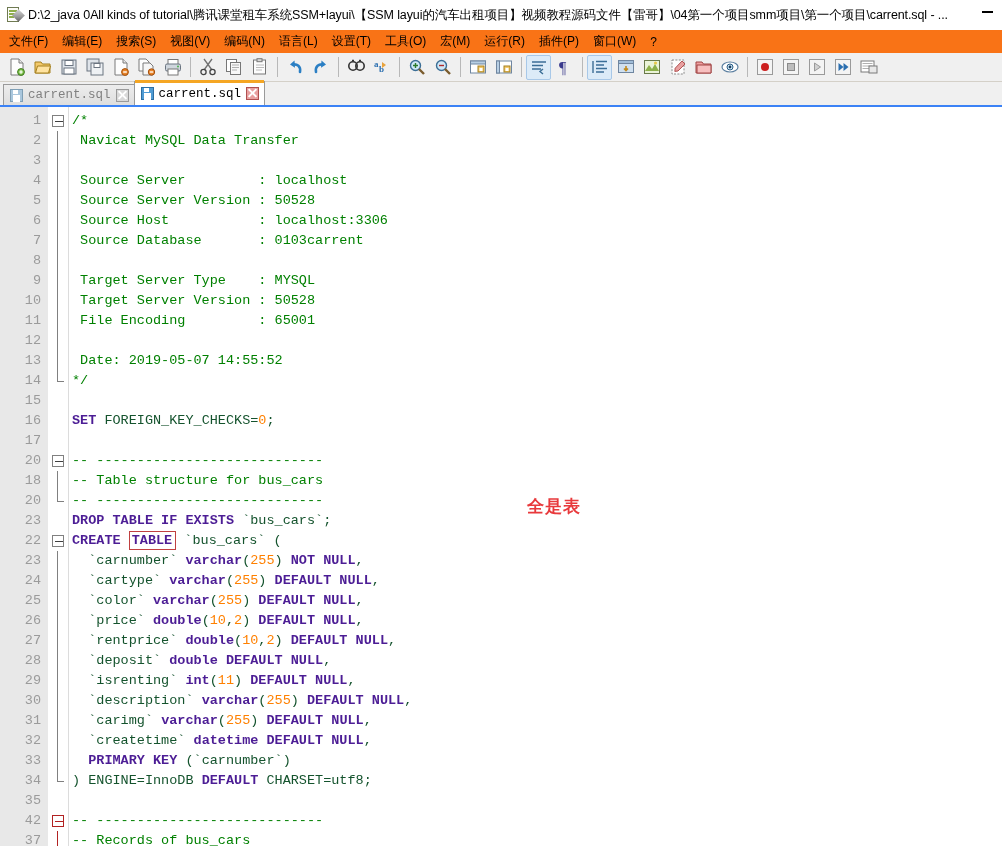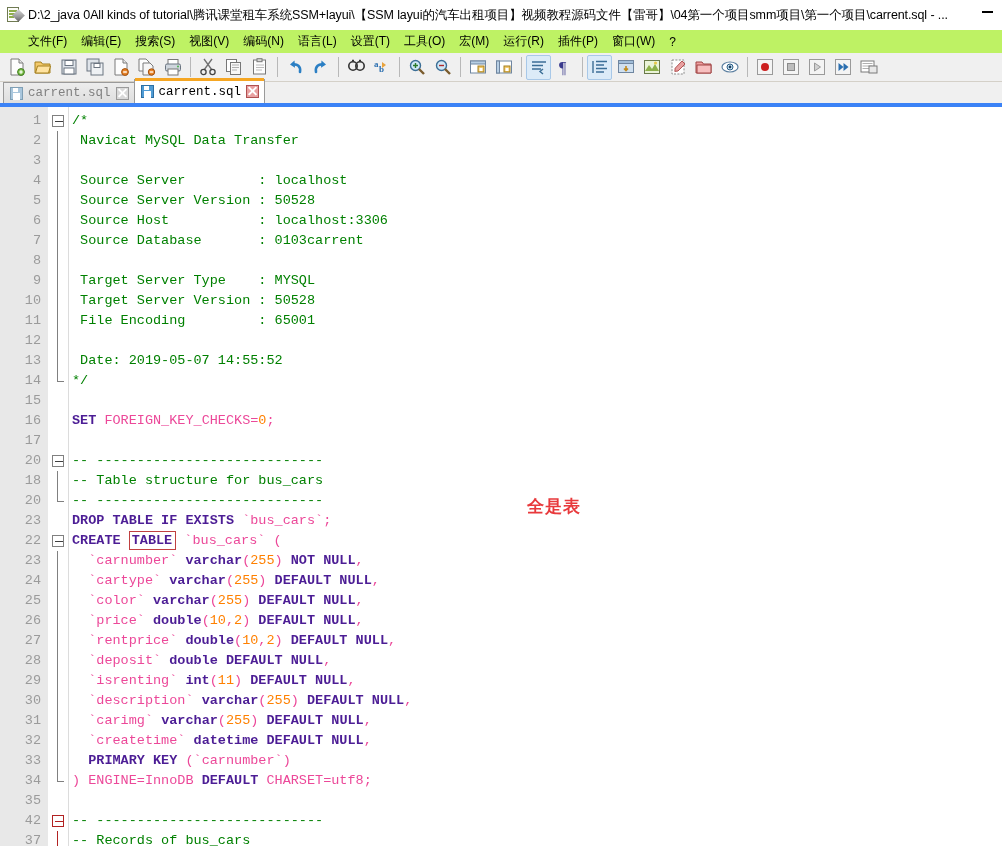--- a/index.html
+++ b/index.html
@@ -63,23 +63,23 @@
     display: flex; align-items: center; justify-content: center;
     font-size: 12px; color: #202020;
     background: transparent;
   }
   .win-btn .dash { width: 11px; height: 2px; background: #000; display:block; }
 
   
   .menubar {
     height: 23px;
     flex: 0 0 23px;
-    background: #bef264;
+    background: #f97316;
     display: flex; align-items: center;
-    padding-left: 21px;
+    padding-left: 2px;
     border-bottom: 0px;
   }
   .menu-item {
     font-size: 12px;
     color: #000000;
     padding: 3px 7px 3px 7px;
     white-space: nowrap;
     cursor: default;
   }
 
@@ -108,21 +108,21 @@
     flex: 0 0 1px;
   }
 
   
   .tabbar {
     height: 25px;
     flex: 0 0 25px;
     background: #f0f0f0;
     display: flex; align-items: flex-end;
     padding-left: 3px;
-    border-bottom: 4px solid #3b82f6;
+    border-bottom: 2px solid #3b82f6;
   }
   .tab {
     height: 23px;
     display: flex; align-items: center;
     padding: 0 5px 0 6px;
     font-family: "Liberation Mono", monospace;
     font-size: 12.5px;
     border: 1px solid #9a9a9a;
     border-bottom: none;
     margin-right: -1px;
@@ -248,21 +248,21 @@
   .code .line {
     height: 20px; line-height: 20px;
     padding-left: 4px;
     white-space: pre;
     position: relative;
   }
   
   .c-com  { color: #008000; }      
   .c-kw   { color: #4c1d95; font-weight: bold; }  
   .c-num  { color: #ff8000; }      
-  .c-id   { color: #ec4899; }
+  .c-id   { color: #14532d; }
   .hl-box {
     outline: 1px solid #c04040;
     background: #ffffff;
     padding: 1px 3px 1px 2px;
     margin: 0 1px;
   }
   .annot {
     position: absolute;
     color: #e8393c;
     font-family: "Liberation Sans", sans-serif;

